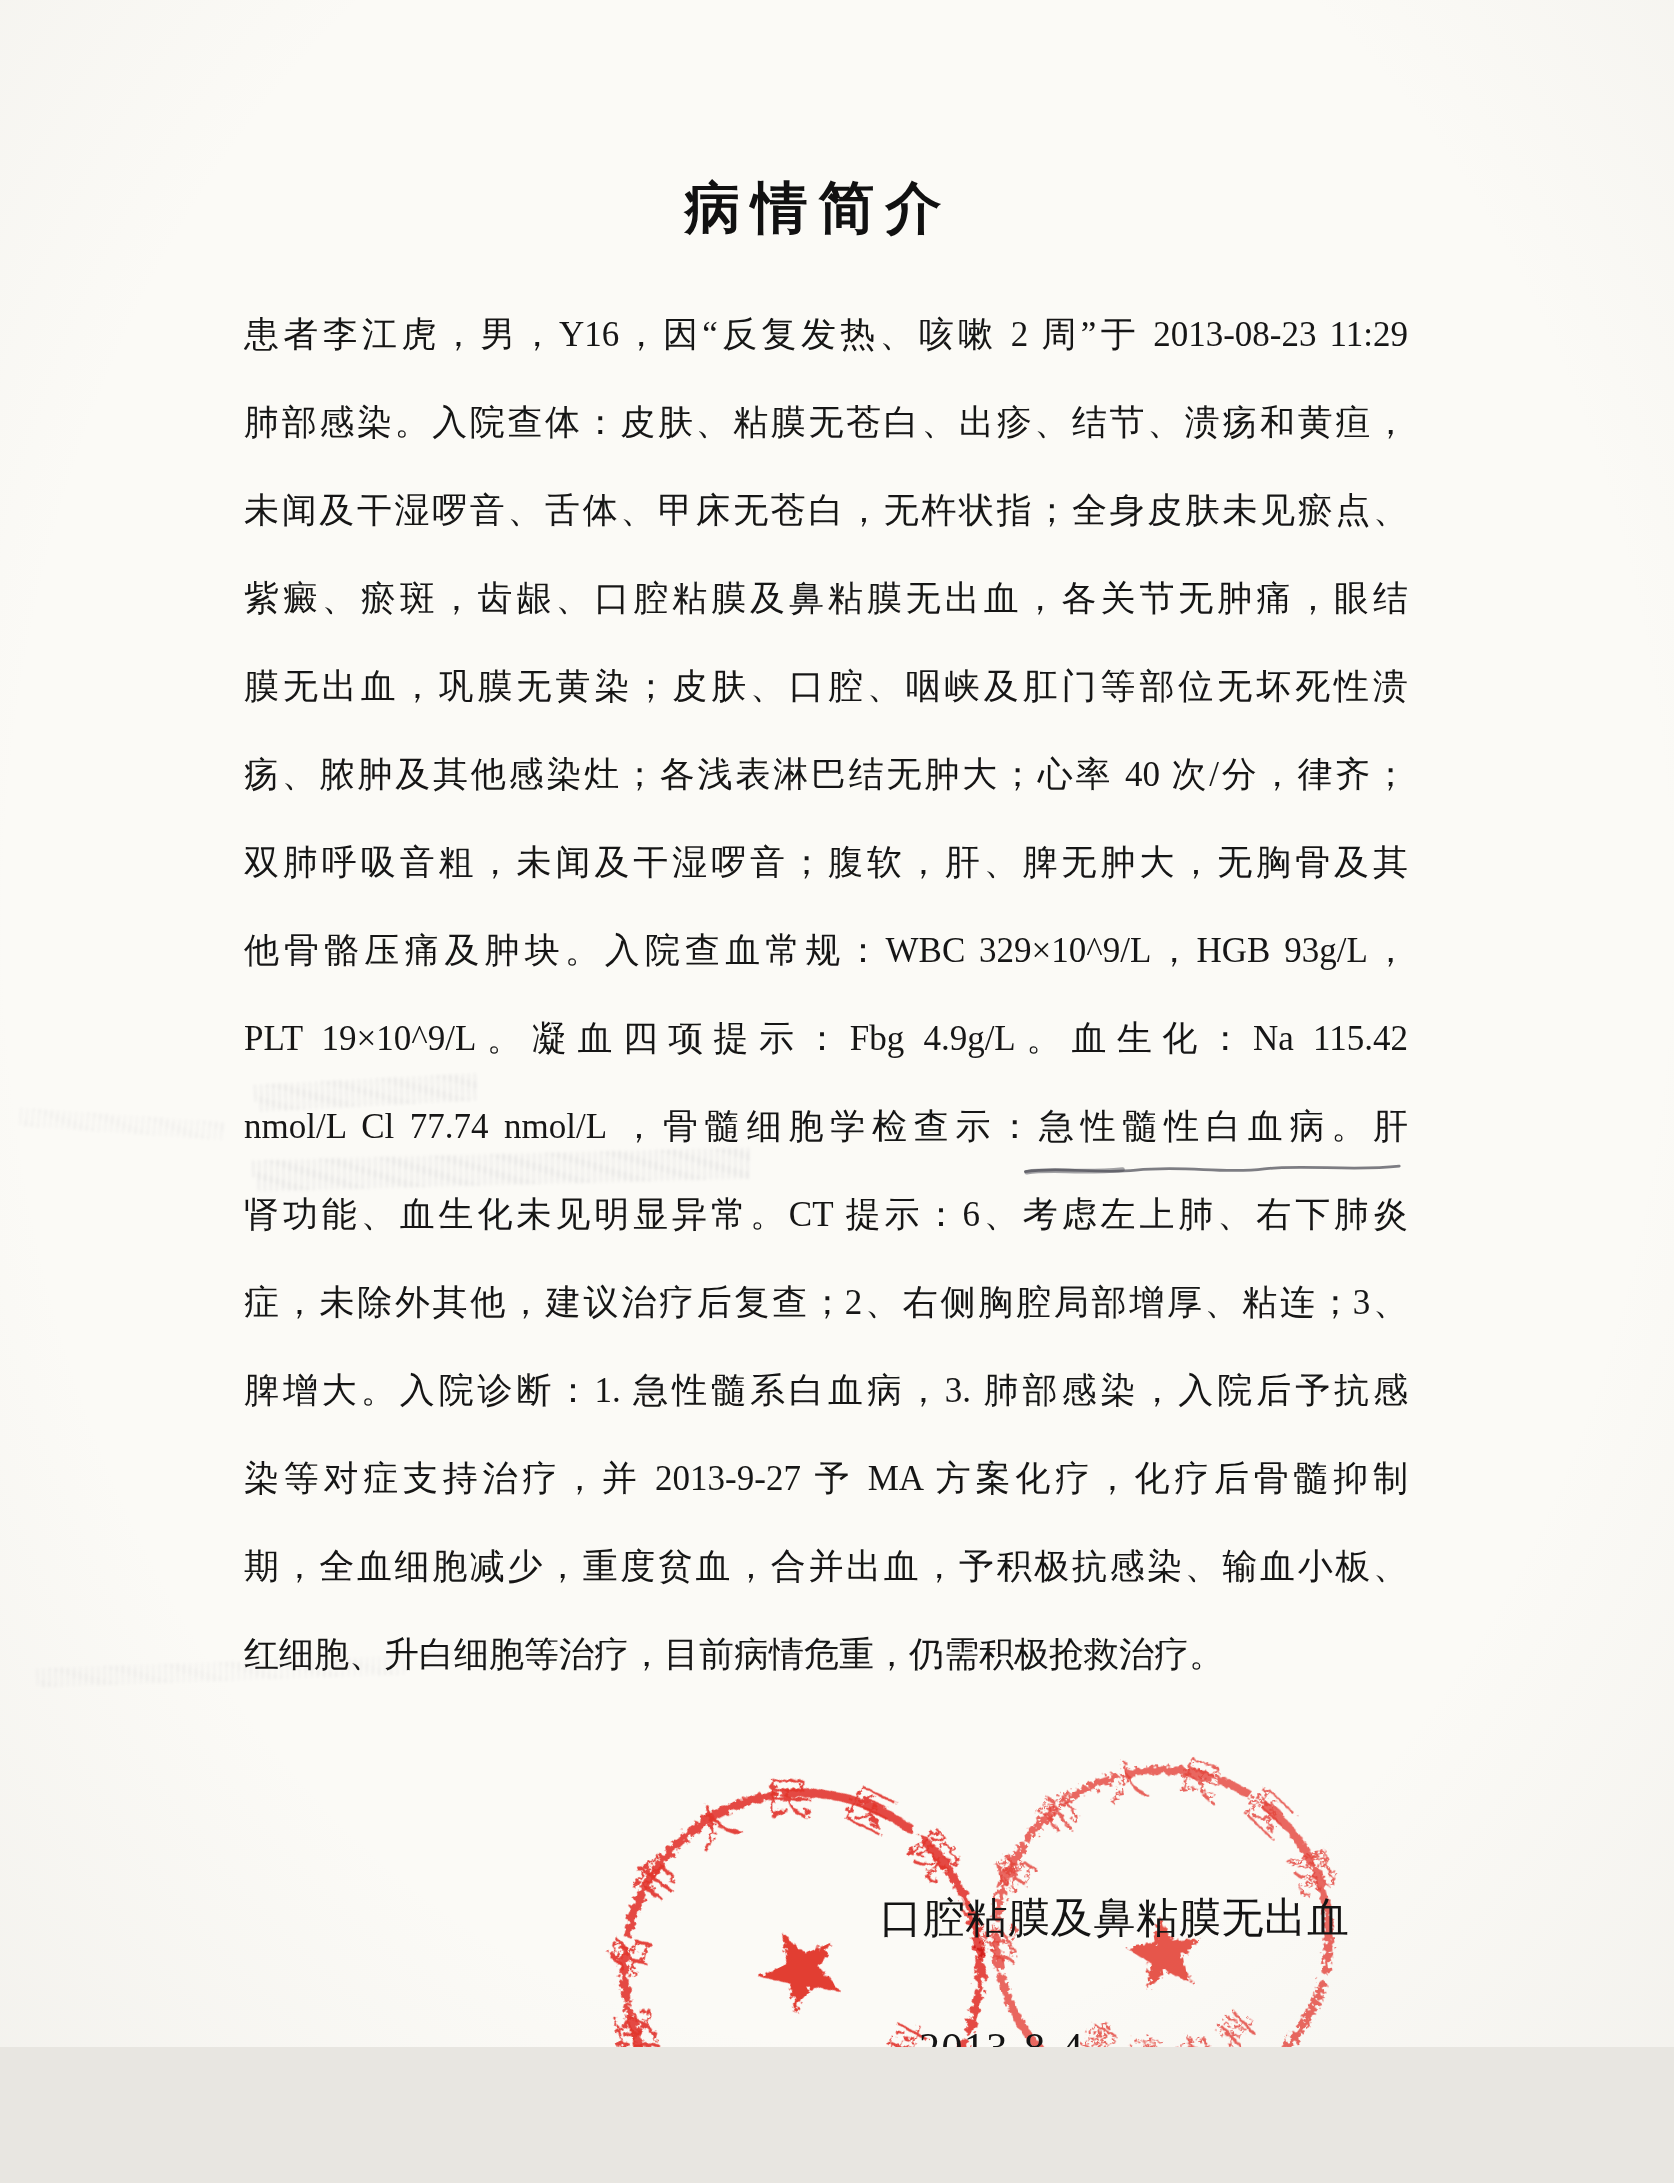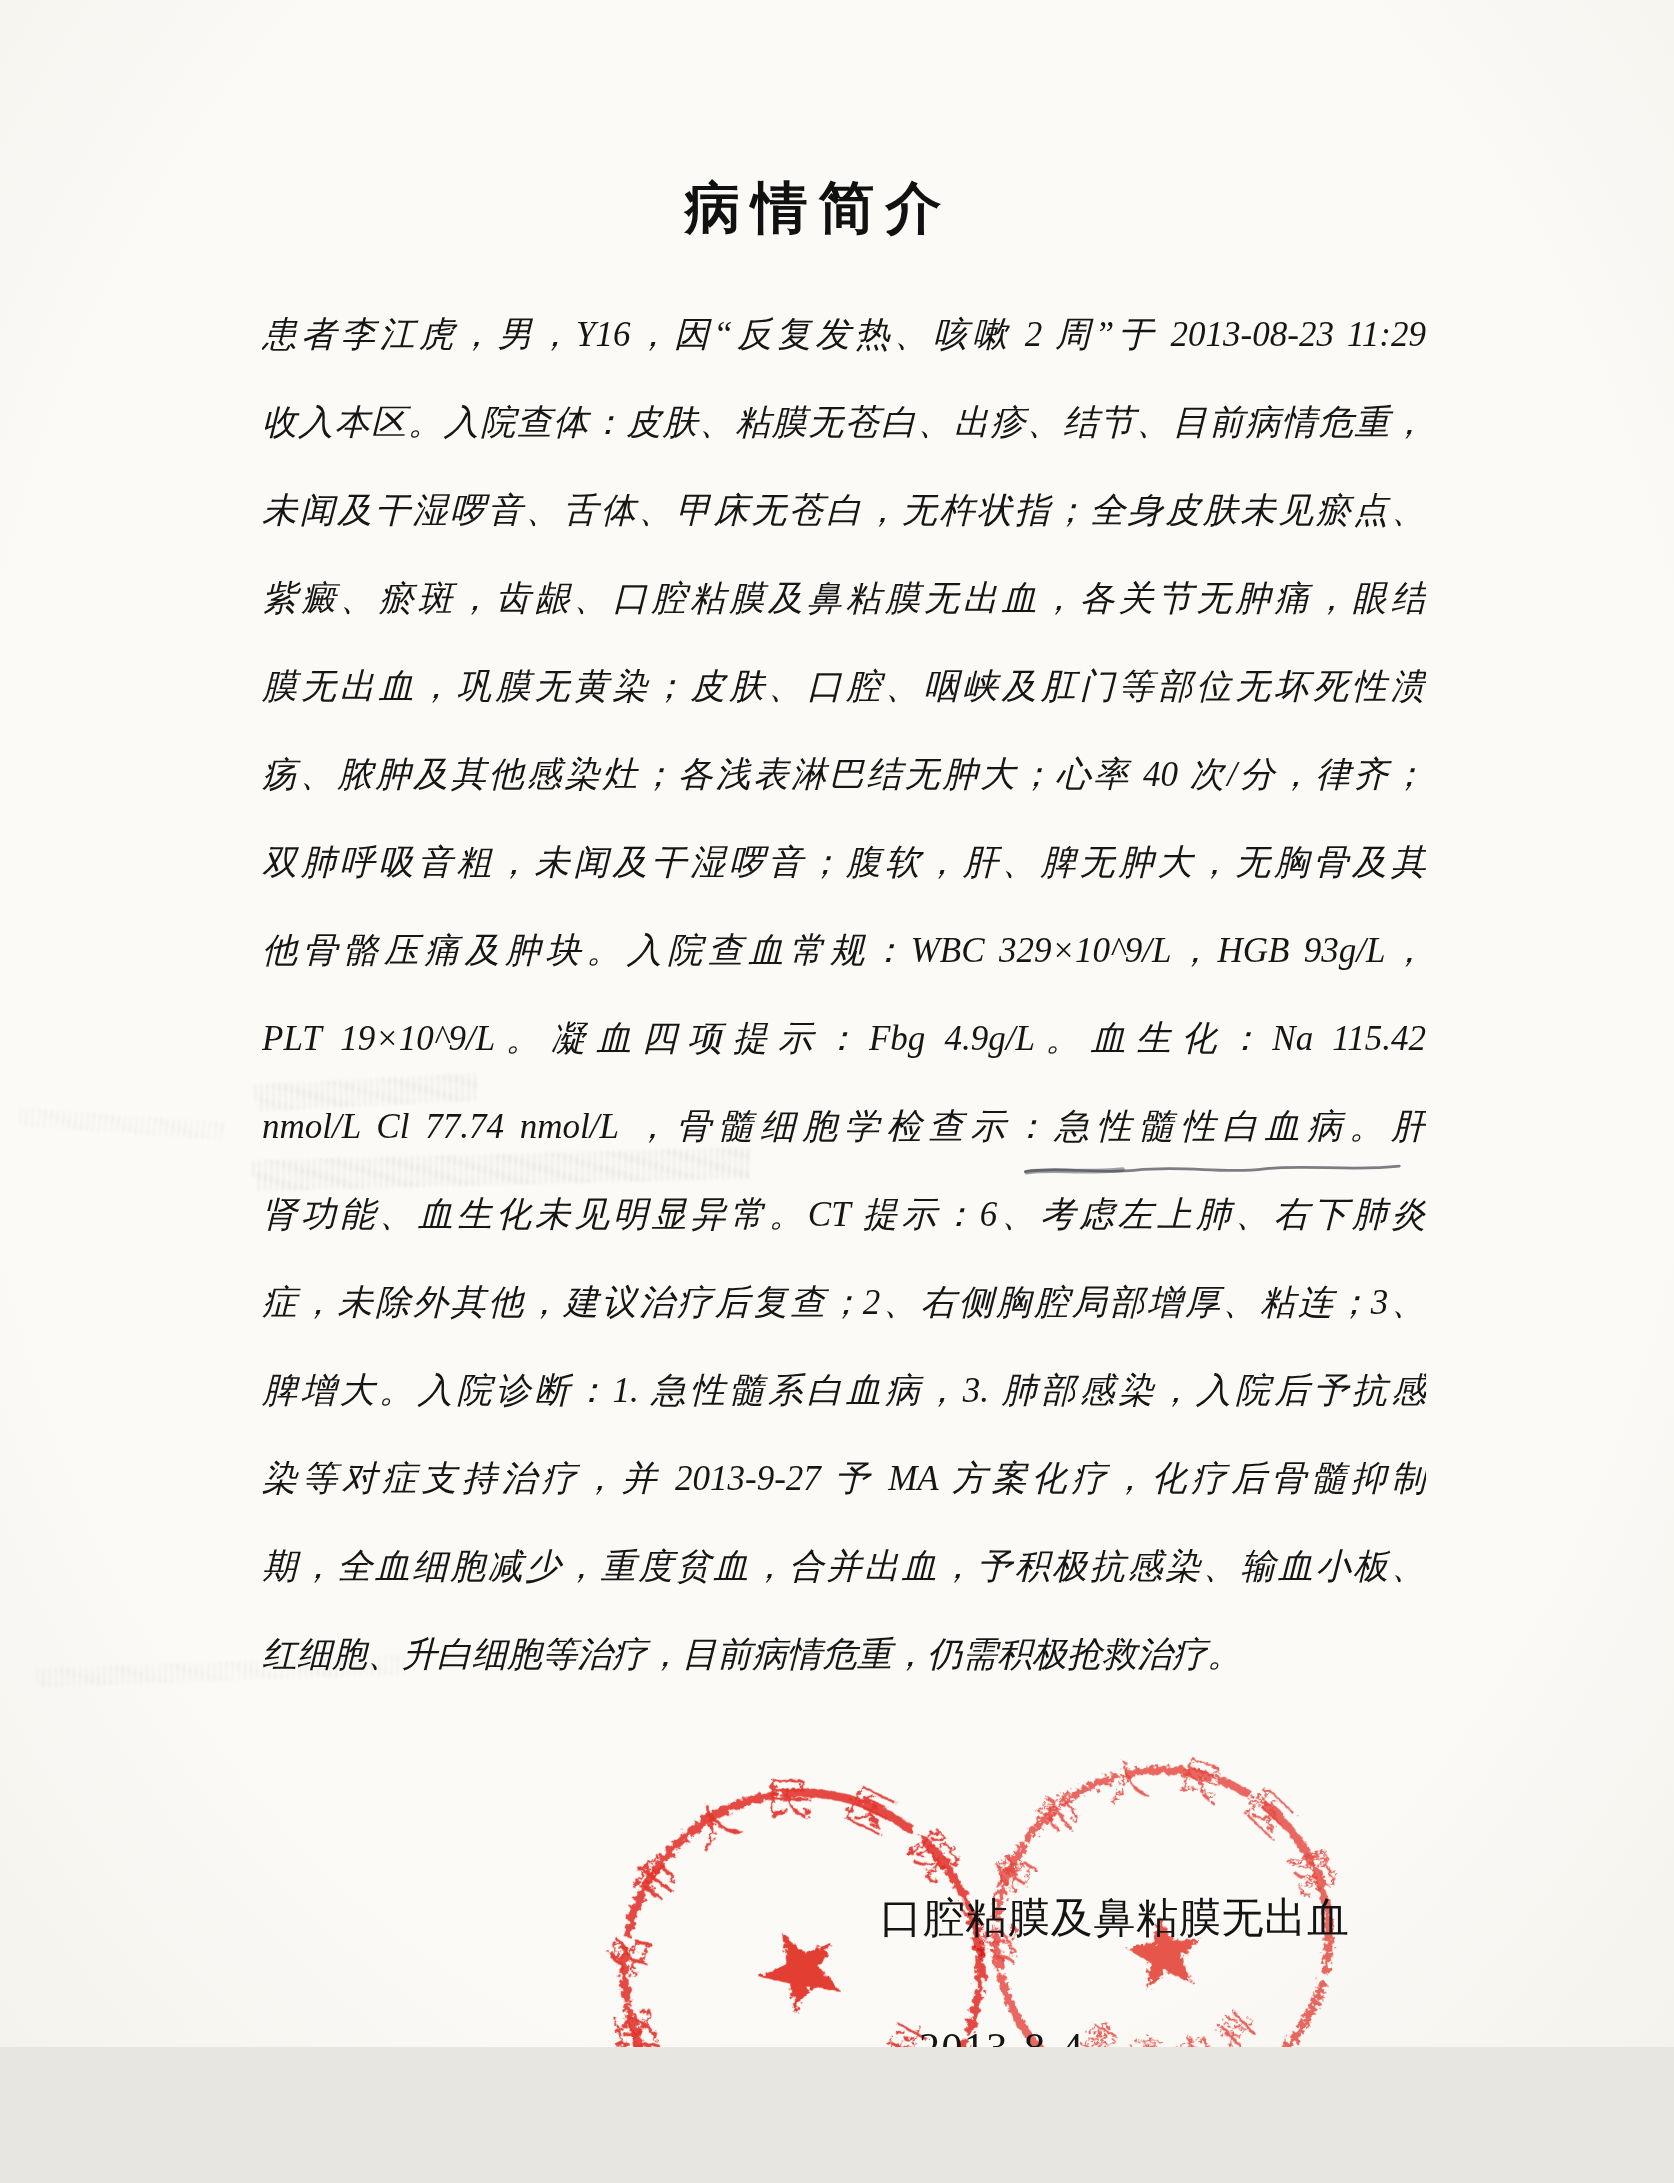--- a/index.html
+++ b/index.html
@@ -21,23 +21,22 @@
     text-align:center;
     transform:translateX(-19px);
     font-family:"Liberation Sans","DejaVu Sans",sans-serif;
     font-weight:700;
     font-size:56px;
     letter-spacing:11px;
     color:#111;
     z-index:2;
   }
   .body-text{
-    position:absolute;left:262px;top:291px;width:1164px;
+    position:absolute;left:244px;top:291px;width:1164px;
     z-index:2;
-    font-style:italic;
   }
   .line{
     width:1164px;height:88px;line-height:88px;
     font-size:35px;
     white-space:normal;
     overflow:hidden;
     text-align:justify;
     text-align-last:justify;
     color:#161616;
   }
@@ -77,21 +76,21 @@
 </style>
 </head>
 <body>
 
 <div class="page">
 
   <div class="doc-title">病情简介</div>
 
   <div class="body-text">
     <div class="line">患者李江虎，男，Y16，因“反复发热、咳嗽 2 周”于 2013-08-23 11:29</div>
-    <div class="line">收入本区。入院查体：皮肤、粘膜无苍白、出疹、结节、目前病情危重，</div>
+    <div class="line">肺部感染。入院查体：皮肤、粘膜无苍白、出疹、结节、溃疡和黄疸，</div>
     <div class="line">未闻及干湿啰音、舌体、甲床无苍白，无杵状指；全身皮肤未见瘀点、</div>
     <div class="line">紫癜、瘀斑，齿龈、口腔粘膜及鼻粘膜无出血，各关节无肿痛，眼结</div>
     <div class="line">膜无出血，巩膜无黄染；皮肤、口腔、咽峡及肛门等部位无坏死性溃</div>
     <div class="line">疡、脓肿及其他感染灶；各浅表淋巴结无肿大；心率 40 次/分，律齐；</div>
     <div class="line">双肺呼吸音粗，未闻及干湿啰音；腹软，肝、脾无肿大，无胸骨及其</div>
     <div class="line">他骨骼压痛及肿块。入院查血常规：WBC 329×10^9/L，HGB 93g/L，</div>
     <div class="line">PLT 19×10^9/L。凝血四项提示：Fbg 4.9g/L。血生化：Na 115.42</div>
     <div class="line">nmol/L Cl 77.74 nmol/L ，骨髓细胞学检查示：急性髓性白血病。肝</div>
     <div class="line">肾功能、血生化未见明显异常。CT 提示：6、考虑左上肺、右下肺炎</div>
     <div class="line">症，未除外其他，建议治疗后复查；2、右侧胸腔局部增厚、粘连；3、</div>

